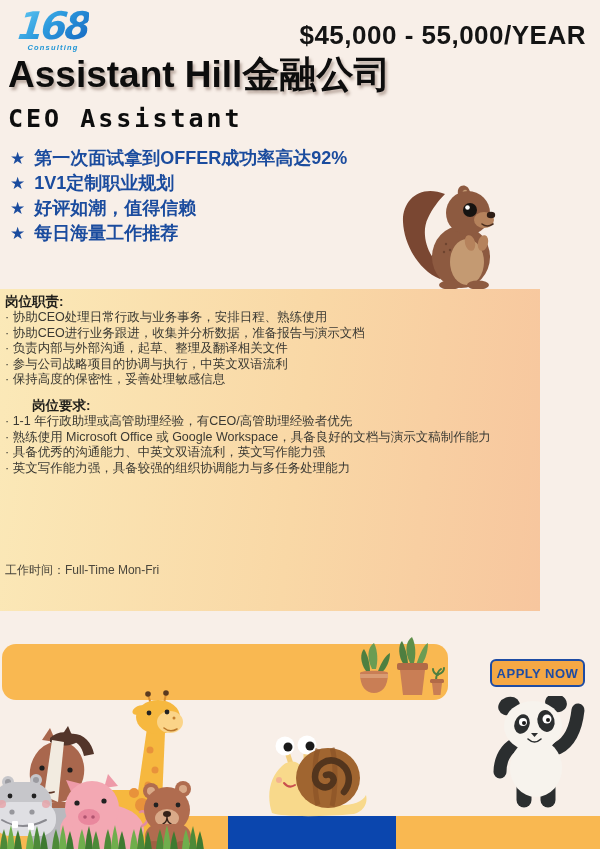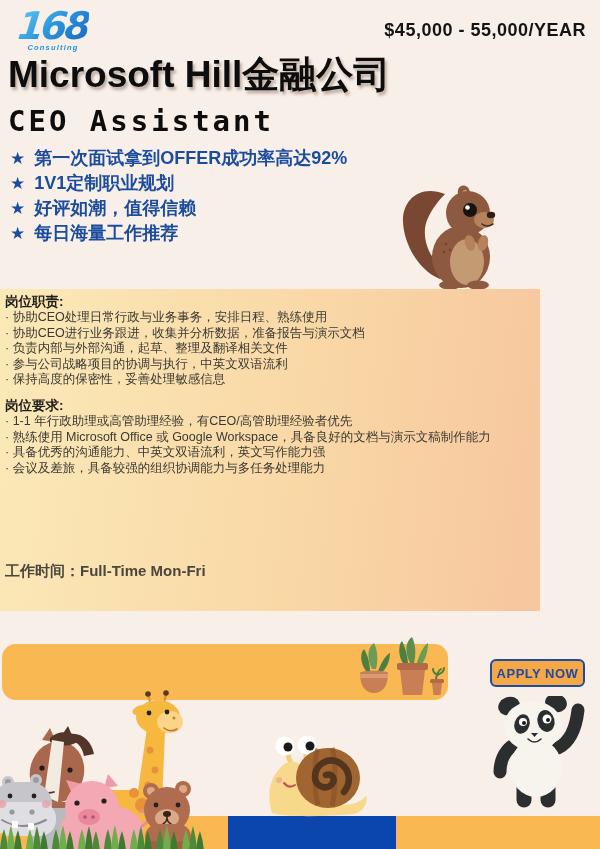--- a/index.html
+++ b/index.html
@@ -5,37 +5,37 @@
   html,body{margin:0;padding:0;}
   .poster{position:relative;width:600px;height:849px;background:#F8EFE8;overflow:hidden;
           font-family:"Liberation Sans","DejaVu Sans",sans-serif;}
   
   .logo{position:absolute;left:18px;top:6px;width:70px;text-align:center;}
   .logo-num{font-family:"DejaVu Sans",sans-serif;font-style:italic;font-weight:900;font-size:38px;line-height:40px;
             letter-spacing:-3px;transform:skewX(-6deg);
             background:linear-gradient(135deg,#63C8F2 0%,#2D9BDE 45%,#1566C0 100%);
             -webkit-background-clip:text;background-clip:text;color:transparent;}
   .logo-sub{font-style:italic;font-weight:700;font-size:7.5px;letter-spacing:1.2px;color:#2196D6;margin-top:-3px;}
-  .salary{position:absolute;right:14px;top:20px;font-weight:800;font-size:18px;letter-spacing:.5px;color:#141414;}
+  .salary{position:absolute;right:14px;top:20px;font-weight:800;font-size:26px;letter-spacing:.5px;color:#141414;}
   .company{position:absolute;left:8px;top:50px;margin:0;font-weight:800;font-size:37px;color:#0D0D0D;
            letter-spacing:0;text-shadow:2px 3px 3px rgba(110,85,70,.45);white-space:nowrap;}
   .position{position:absolute;left:8px;top:104px;margin:0;font-family:"DejaVu Sans Mono","Liberation Mono",monospace;
-            font-weight:700;font-size:29px;letter-spacing:3px;color:#0D0D0D;}
+            font-weight:700;font-size:25px;letter-spacing:3px;color:#0D0D0D;}
   
   .highlights{position:absolute;left:10px;top:146px;margin:0;padding:0;list-style:none;}
   .highlights li{display:flex;align-items:baseline;gap:9px;height:25px;font-weight:700;font-size:18px;color:#1B4C9E;}
   .highlights .star{font-size:17px;}
   
   .details{position:absolute;left:0;top:289px;width:540px;height:322px;
            background:linear-gradient(97deg,#FBE9B8 0%,#F9D8A6 55%,#F7C69E 100%);
            box-sizing:border-box;padding:4px 8px 0 5px;color:#3A3933;}
   .sec-heading{font-weight:700;font-size:13.5px;color:#1F1E1A;line-height:17px;}
-  .sec-heading.req{margin-top:9px;}
+  .sec-heading.req{margin-top:9px;margin-left:27px;}
   .line{font-size:12.5px;line-height:15.6px;white-space:nowrap;}
-  .schedule{position:absolute;left:5px;top:273px;font-size:15px;font-weight:700;color:#4A463C;}
+  .schedule{position:absolute;left:5px;top:273px;font-size:12px;font-weight:400;color:#4A463C;}
   
   .cta-bar{position:absolute;left:2px;top:644px;width:446px;height:56px;background:#F9B851;border-radius:14px;}
   .pots{position:absolute;left:352px;top:637px;}
   .apply{position:absolute;left:490px;top:659px;width:95px;height:28px;background:#F5A845;
          border:2.5px solid #1E4CA4;border-radius:6px;color:#1E4CA4;font-weight:800;font-size:13px;
          letter-spacing:.5px;font-family:"Liberation Sans","DejaVu Sans",sans-serif;cursor:pointer;padding:0;}
   
   .strip{position:absolute;top:816px;height:33px;}
   .strip-orange{left:0;width:600px;background:#F9B851;}
   .strip-blue{left:228px;width:168px;background:#0B46AE;}
@@ -47,21 +47,21 @@
 </head>
 <body>
 
 <div class="poster">
 
   <div class="logo">
     <div class="logo-num">168</div>
     <div class="logo-sub">Consulting</div>
   </div>
   <div class="salary">$45,000 - 55,000/YEAR</div>
-  <h1 class="company">Microsoft Hill金融公司</h1>
+  <h1 class="company">Assistant Hill金融公司</h1>
   <h2 class="position">CEO Assistant</h2>
 
   <ul class="highlights">
     <li>
       <span class="star">★</span>
       <span>第一次面试拿到OFFER成功率高达92%</span>
       </li>
     <li>
       <span class="star">★</span>
       <span>1V1定制职业规划</span>
@@ -101,21 +101,21 @@
     <div class="sec-heading">岗位职责:</div>
     <div class="line">· 协助CEO处理日常行政与业务事务，安排日程、熟练使用</div>
     <div class="line">· 协助CEO进行业务跟进，收集并分析数据，准备报告与演示文档</div>
     <div class="line">· 负责内部与外部沟通，起草、整理及翻译相关文件</div>
     <div class="line">· 参与公司战略项目的协调与执行，中英文双语流利</div>
     <div class="line">· 保持高度的保密性，妥善处理敏感信息</div>
     <div class="sec-heading req">岗位要求:</div>
     <div class="line">· 1-1 年行政助理或高管助理经验，有CEO/高管助理经验者优先</div>
     <div class="line">· 熟练使用 Microsoft Office 或 Google Workspace，具备良好的文档与演示文稿制作能力</div>
     <div class="line">· 具备优秀的沟通能力、中英文双语流利，英文写作能力强</div>
-    <div class="line">· 会议及差旅，具备较强的组织协调能力与多任务处理能力</div>
+    <div class="line">· 英文写作能力强，具备较强的组织协调能力与多任务处理能力</div>
     <div class="schedule">
       <span>工作时间：</span><span>Full-Time Mon-Fri</span>
     </div>
   </section>
 
   <div class="strip strip-orange"></div>
   <div class="strip strip-blue"></div>
 
   <div class="cta-bar"></div>
   <svg class="pots" width="95" height="62" viewBox="0 0 95 62">

